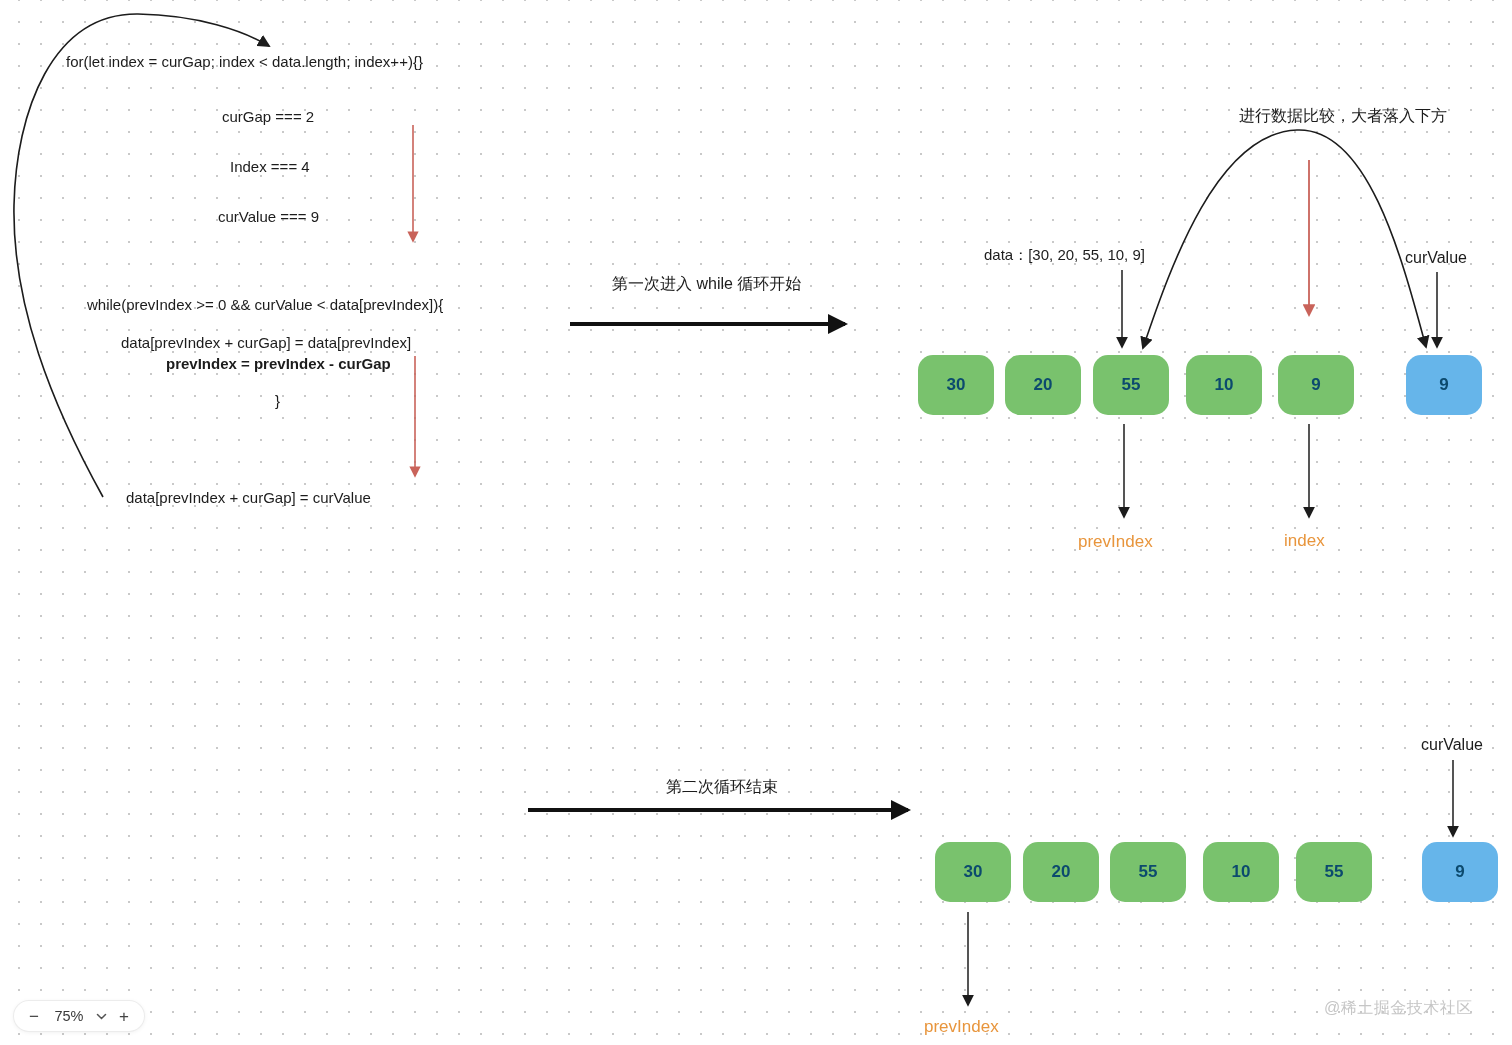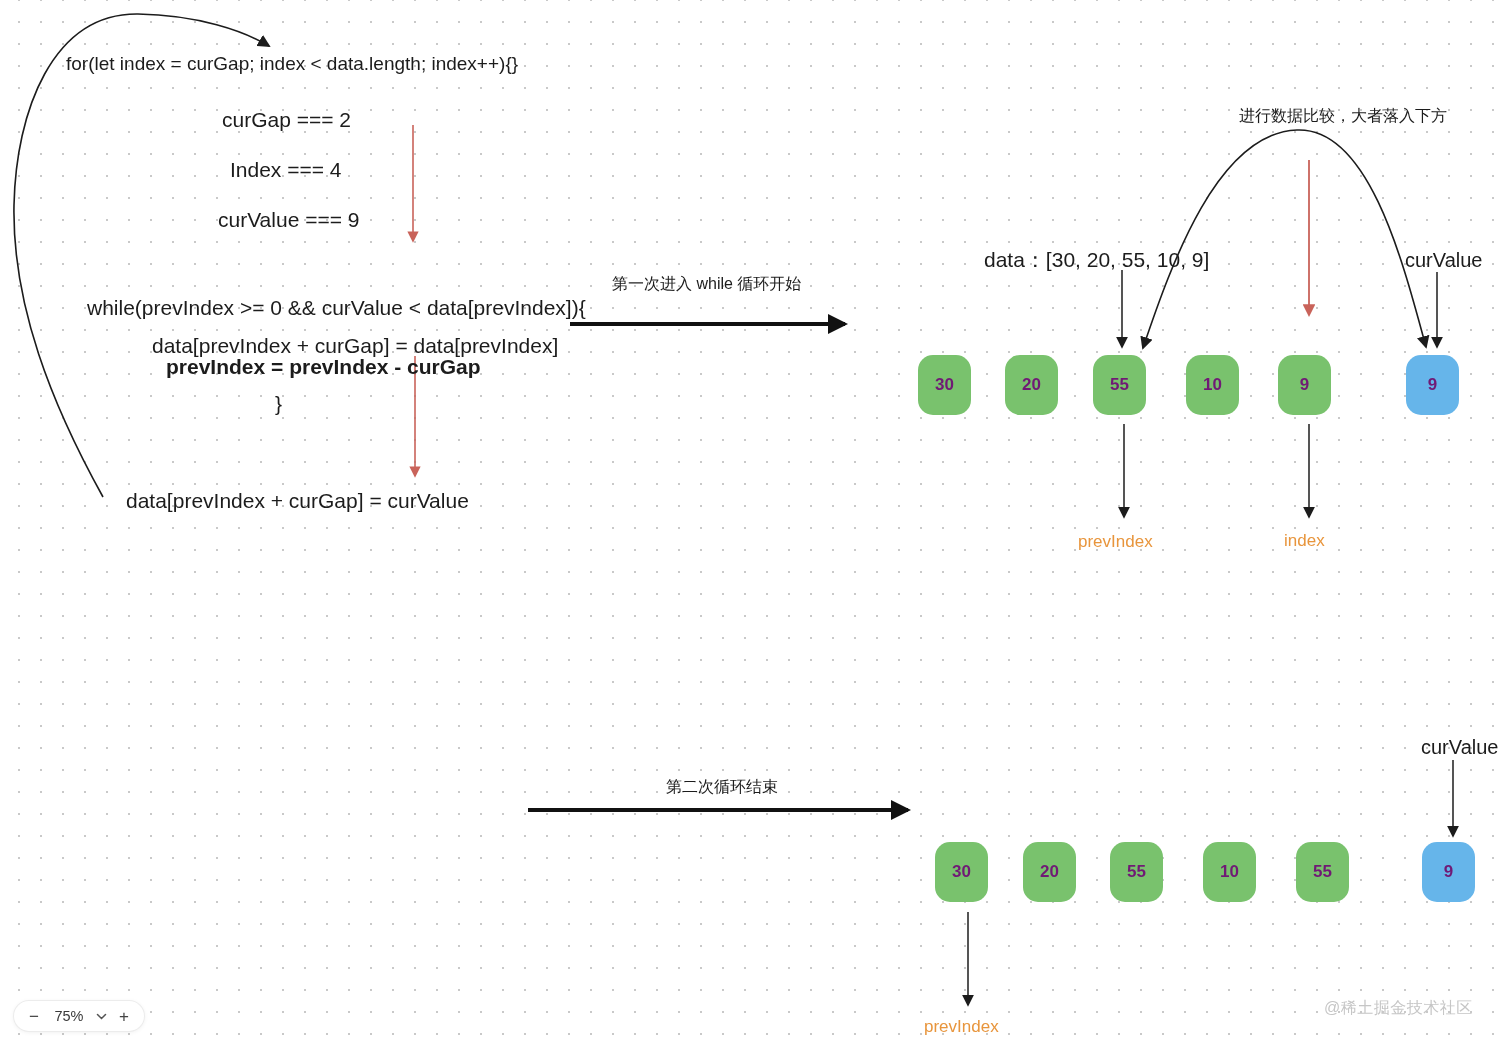--- a/index.html
+++ b/index.html
@@ -10,29 +10,29 @@
     overflow:hidden;
   }
   .canvas {
     position:relative; width:1512px; height:1045px;
     background-color:#ffffff;
     background-image: radial-gradient(circle, #c9c9c9 1.1px, transparent 1.1px);
     background-size: 22px 22px;
     background-position: 8px 11px;
   }
   .txt { position:absolute; white-space:nowrap; color:#1c1c1c; }
-  .code { font-size:21px; }
-  .for-line { font-size:19px; }
+  .code { font-size:15px; }
+  .for-line { font-size:15px; }
   .cn { font-size:16px; }
-  .small-label { font-size:20px;text-align:right; }
+  .small-label { font-size:16px;text-align:right; }
   .orange { color:#e8953c; font-size:17px; }
   .box {
-    position:absolute; width:53px; height:60px; border-radius:15px;
+    position:absolute; width:76px; height:60px; border-radius:15px;
     display:flex; align-items:center; justify-content:center;
-    font-size:17px; font-weight:600; color:#701a75;
+    font-size:17px; font-weight:600; color:#0c4a6e;
   }
   .green { background:#79c26d; }
   .blue  { background:#66b5ea; }
   .arrows { position:absolute; left:0; top:0; pointer-events:none; }
   .zoom-pill {
     position:absolute; left:14px; top:1001px; height:30px;
     display:flex; align-items:center; gap:9px; padding:0 12px;
     background:#fff; border-radius:16px;
     box-shadow: 0 0 0 1px #ececec, 0 1px 5px rgba(0,0,0,0.08);
     color:#3a3a3a; font-size:14.5px; z-index:5;
@@ -87,21 +87,21 @@
     <line x1="1453" y1="760" x2="1453" y2="836" stroke="#1c1c1c" stroke-width="1.5" marker-end="url(#mBlk)"></line>
 
     <line x1="968" y1="912" x2="968" y2="1005" stroke="#1c1c1c" stroke-width="1.5" marker-end="url(#mBlk)"></line>
   </svg>
 
   <div class="txt for-line" style="left:66px; top:53px;">for(let index = curGap; index &lt; data.length; index++){}</div>
   <div class="txt code" style="left:222px; top:108px;">curGap === 2</div>
   <div class="txt code" style="left:230px; top:158px;">Index === 4</div>
   <div class="txt code" style="left:218px; top:208px;">curValue === 9</div>
   <div class="txt code" style="left:87px;  top:296px;">while(prevIndex &gt;= 0 &amp;&amp; curValue &lt; data[prevIndex]){</div>
-  <div class="txt code" style="left:121px; top:334px;margin-left:31px;">data[prevIndex + curGap] = data[prevIndex]</div>
+  <div class="txt code" style="left:121px; top:334px;">data[prevIndex + curGap] = data[prevIndex]</div>
   <div class="txt code" style="left:166px; top:355px;font-weight:bold;">prevIndex = prevIndex - curGap</div>
   <div class="txt code" style="left:275px; top:392px;">}</div>
   <div class="txt code" style="left:126px; top:489px;">data[prevIndex + curGap] = curValue</div>
 
   <div class="txt cn" style="left:612px; top:274px;">第一次进入 while 循环开始</div>
   <div class="txt cn" style="left:1203px; top:106px;margin-left:36px;">进行数据比较，大者落入下方</div>
   <div class="txt code" style="left:984px; top:246px;">data：[30, 20, 55, 10, 9]</div>
   <div class="txt small-label" style="left:1405px; top:249px;">curValue</div>
   <div class="txt orange" style="left:1078px; top:532px;">prevIndex</div>
   <div class="txt orange" style="left:1284px; top:531px;">index</div>

